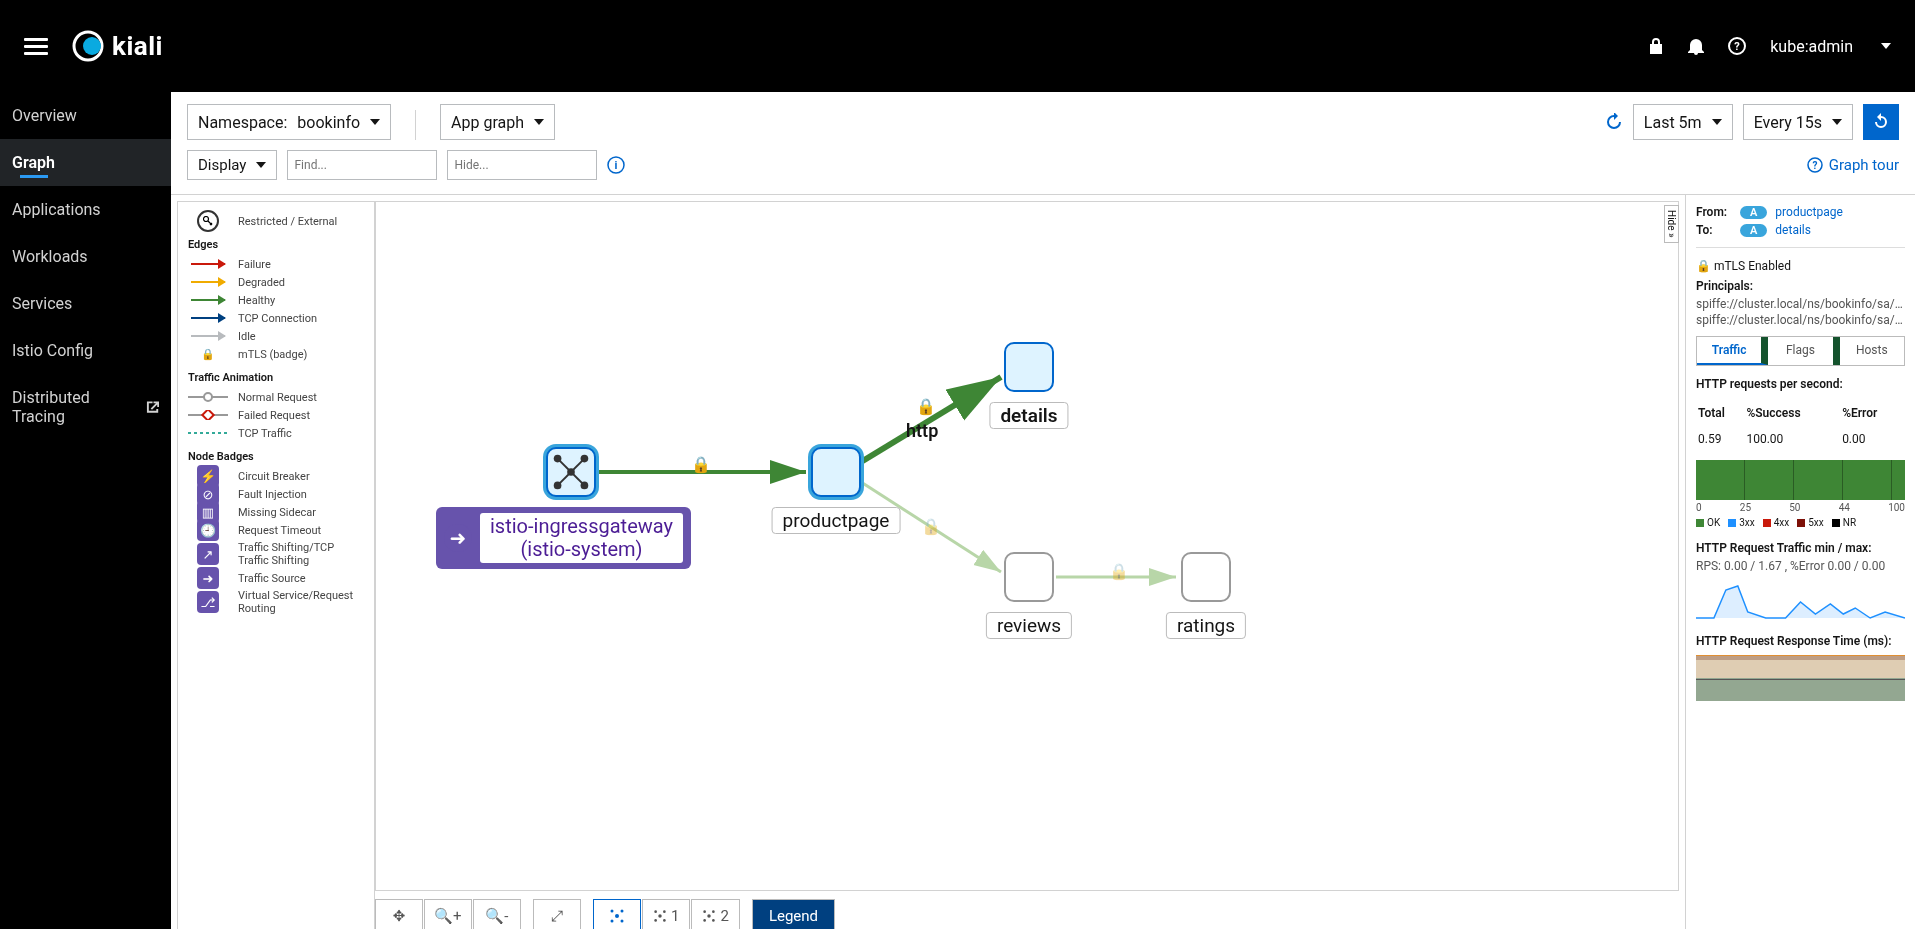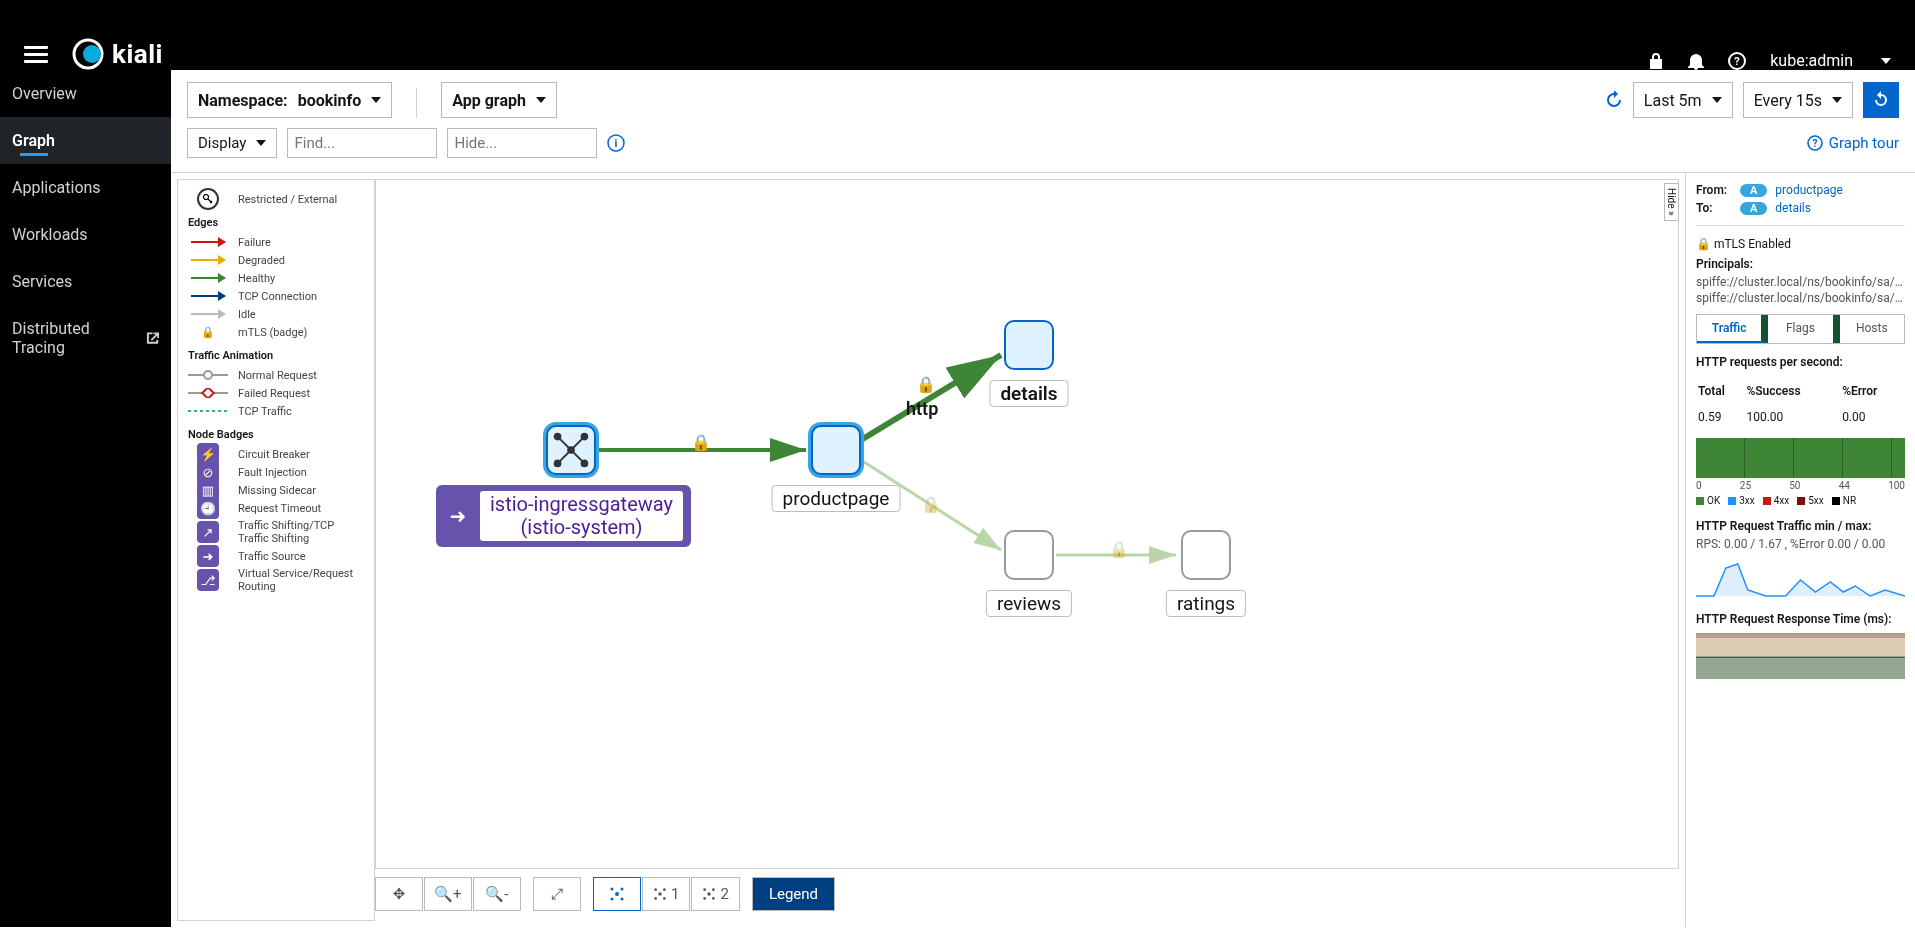--- a/index.html
+++ b/index.html
@@ -1,44 +1,44 @@
 <!DOCTYPE html>
 <html><head>
 <meta charset="utf-8">
 <style>
 * { box-sizing: border-box; margin: 0; padding: 0; font-family: -apple-system, BlinkMacSystemFont, "Segoe UI", Roboto, "Helvetica Neue", Arial, sans-serif; }
 body { background: #fff; color: #151515; overflow: hidden; }
-.topbar { height: 70px; background: #000; display: flex; align-items: flex-end; padding: 0 24px; justify-content: space-between; }
+.topbar { height: 92px; background: #000; display: flex; align-items: center; padding: 0 24px; justify-content: space-between; }
 .topbar-left { display: flex; align-items: center; gap: 24px; }
 .hamburger { display:flex; flex-direction:column; gap:4px; cursor:pointer; }
 .hamburger span { display:block; width:24px; height:3px; background:#fff; border-radius:1px; }
 .logo { display:flex; align-items:center; gap:8px; }
 .logo-text { color:#fff; font-size:26px; font-weight:700; letter-spacing:.5px; }
 .topbar-right { display:flex; align-items:center; gap:24px; color:#fff; }
 .topbar-right .ti { cursor:pointer; font-size:16px; }
 .user { display:flex; align-items:center; gap:28px; cursor:pointer; font-size:16px; }
 
 .layout { display:flex; height: calc(100vh - 72px); }
 .sidebar { width:171px; background:#000; color:#d2d2d2; display:flex; flex-direction:column; }
 .sidebar-item { padding:14px 12px; font-size:16px; cursor:pointer; display:flex; align-items:center; gap:8px; }
 .sidebar-item.active { background:#212427; color:#fff; font-weight:600; border-left: 0 solid; position:relative; }
 .sidebar-item.active::after { content:""; position:absolute; left:20px; bottom:8px; width:28px; height:3px; background:#2b9af3; }
 
 .main { flex:1; display:flex; flex-direction:column; background:#fff; min-width:0; }
 .toolbar1 { display:flex; align-items:center; padding:12px 16px 0; gap:10px; justify-content:space-between; }
-.toolbar1 .group-left { display:flex; align-items:flex-end; gap:24px;font-weight:bold; }
+.toolbar1 .group-left { display:flex; align-items:flex-end; gap:24px; }
 .dropdown { border:1px solid #b8bbbe; background:#fff; padding:6px 10px; display:flex; align-items:center; gap:10px; cursor:pointer; font-size:16px; min-height:36px; }
 .caret { width:0; height:0; border-left:5px solid transparent; border-right:5px solid transparent; border-top:6px solid #151515; }
 .vdivider { width:1px; height:30px; background:#d2d2d2; }
 .toolbar1 .group-right { display:flex; align-items:center; gap:10px; }
 .tool-icon { color:#06c; font-size:18px; cursor:pointer; }
 .refresh-btn { background:#06c; color:#fff; width:36px; height:36px; display:flex; align-items:center; justify-content:center; cursor:pointer; }
 .toolbar2 { display:flex; align-items:center; padding:10px 16px 14px; gap:10px; justify-content:space-between; }
 .t2-left { display:flex; align-items:center; gap:10px; }
-.select { border:1px solid #b8bbbe; background:#fff; padding:4px 6px; font-size:15px; height:30px; }
+.select { border:1px solid #b8bbbe; background:#fff; padding:4px 6px; font-size:12px; height:30px; }
 .graph-tour { color:#06c; cursor:pointer; font-size:15px; display:flex; align-items:center; gap:6px; }
 
 .content-row { flex:1; display:flex; min-height:0; border-top:1px solid #d2d2d2; }
 .legend-panel { width:198px; border-right:1px solid #d2d2d2; overflow-y:auto; background:#fff; font-size:11px; padding:10px 8px 6px 10px; margin:6px 0 6px 6px; border:1px solid #d2d2d2; }
 .legend-panel h4 { font-size:11px; font-weight:600; margin:8px 0 4px; }
 .legend-row { display:flex; align-items:center; gap:10px; padding:2px 0; color:#444; }
 .legend-swatch { width:40px; height:14px; display:flex; align-items:center; justify-content:center; flex-shrink:0; }
 .arrow-line { height:2px; width:34px; position:relative; }
 .arrow-line::after { content:""; position:absolute; right:-1px; top:-4px; border-left:8px solid currentColor; border-top:5px solid transparent; border-bottom:5px solid transparent; }
 .badge-icon { width:22px; height:22px; background:#6753ac; border-radius:4px; display:flex; align-items:center; justify-content:center; color:#fff; font-size:13px; }
@@ -130,20 +130,23 @@
     <div class="sidebar-item">
         <span>Applications</span>
       </div>
     <div class="sidebar-item">
         <span>Workloads</span>
       </div>
     <div class="sidebar-item">
         <span>Services</span>
       </div>
     <div class="sidebar-item">
+        <span>Istio Config</span>
+      </div>
+    <div class="sidebar-item">
         <span>Distributed Tracing</span>
         <svg width="14" height="14" viewBox="0 0 14 14">
           <path fill="#d2d2d2" d="M11 11H3V3h4V1H1v12h12V9h-2v2zM8 1v2h2.6L5 8.6 6.4 10 12 4.4V7h2V1H8z"></path>
         </svg>
       </div>
   </div>
 
   <div class="main">
     <div class="toolbar1">
       <div class="group-left">

